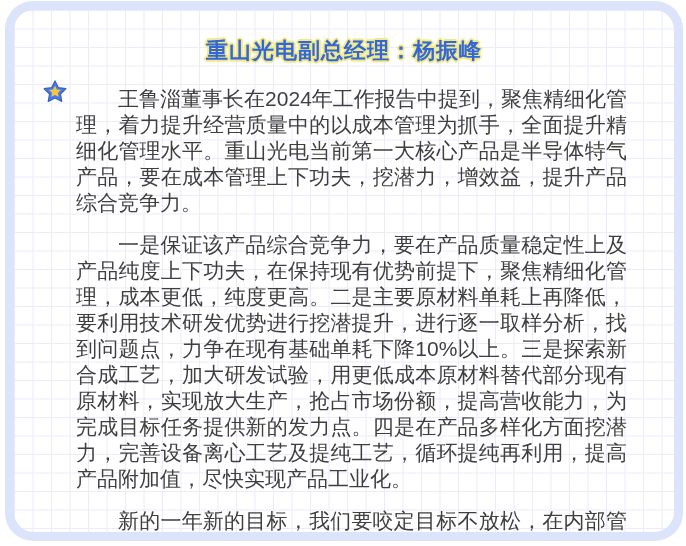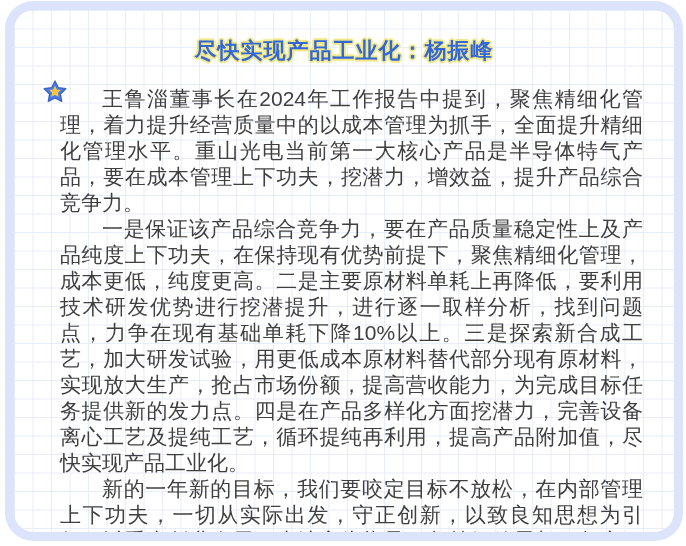--- a/index.html
+++ b/index.html
@@ -47,21 +47,21 @@
       -2px 0 0 #f1e88c, 2px 0 0 #f1e88c,
       0 -2px 0 #f1e88c, 0 2px 0 #f1e88c,
       -1px -1px 0 #f1e88c, 1px -1px 0 #f1e88c,
       -1px 1px 0 #f1e88c, 1px 1px 0 #f1e88c,
       0 0 4px #f3ea86;
   }
   .article {
     margin: 20px 31px 0 46px;
   }
   .article p {
-    margin: 0;
+    margin: 16px;
     font-size: 21px;
     line-height: 26px;
     color: #3f3f3f;
     text-align: justify;
     text-indent: 2em;
     word-break: break-all;
   }
   .star {
     position: absolute;
     left: 28px;
@@ -69,21 +69,21 @@
     width: 26px;
     height: 26px;
   }
 </style>
 </head>
 <body>
 
 <div class="frame">
   <div class="card">
 
-    <h1 class="title">尽快实现产品工业化：杨振峰</h1>
+    <h1 class="title">重山光电副总经理：杨振峰</h1>
 
     <div class="article">
       <span class="star">
         <svg width="26" height="26" viewBox="0 0 24 24" aria-hidden="true">
           <path fill="#4a7ce8" stroke="#3b63c4" stroke-width="1.2" stroke-linejoin="round" d="M12 1.8l3.1 6.2 6.9 1-5 4.9 1.2 6.8L12 17.5l-6.2 3.2L7 13.9 2 9l6.9-1z"></path>
           <path fill="#f6c544" d="M12 6.2l1.7 3.4 3.7.5-2.7 2.6.7 3.7L12 14.7l-3.4 1.7.7-3.7-2.7-2.6 3.7-.5z"></path>
         </svg>
       </span>
 
       <p>王鲁淄董事长在2024年工作报告中提到，聚焦精细化管理，着力提升经营质量中的以成本管理为抓手，全面提升精细化管理水平。重山光电当前第一大核心产品是半导体特气产品，要在成本管理上下功夫，挖潜力，增效益，提升产品综合竞争力。</p>

